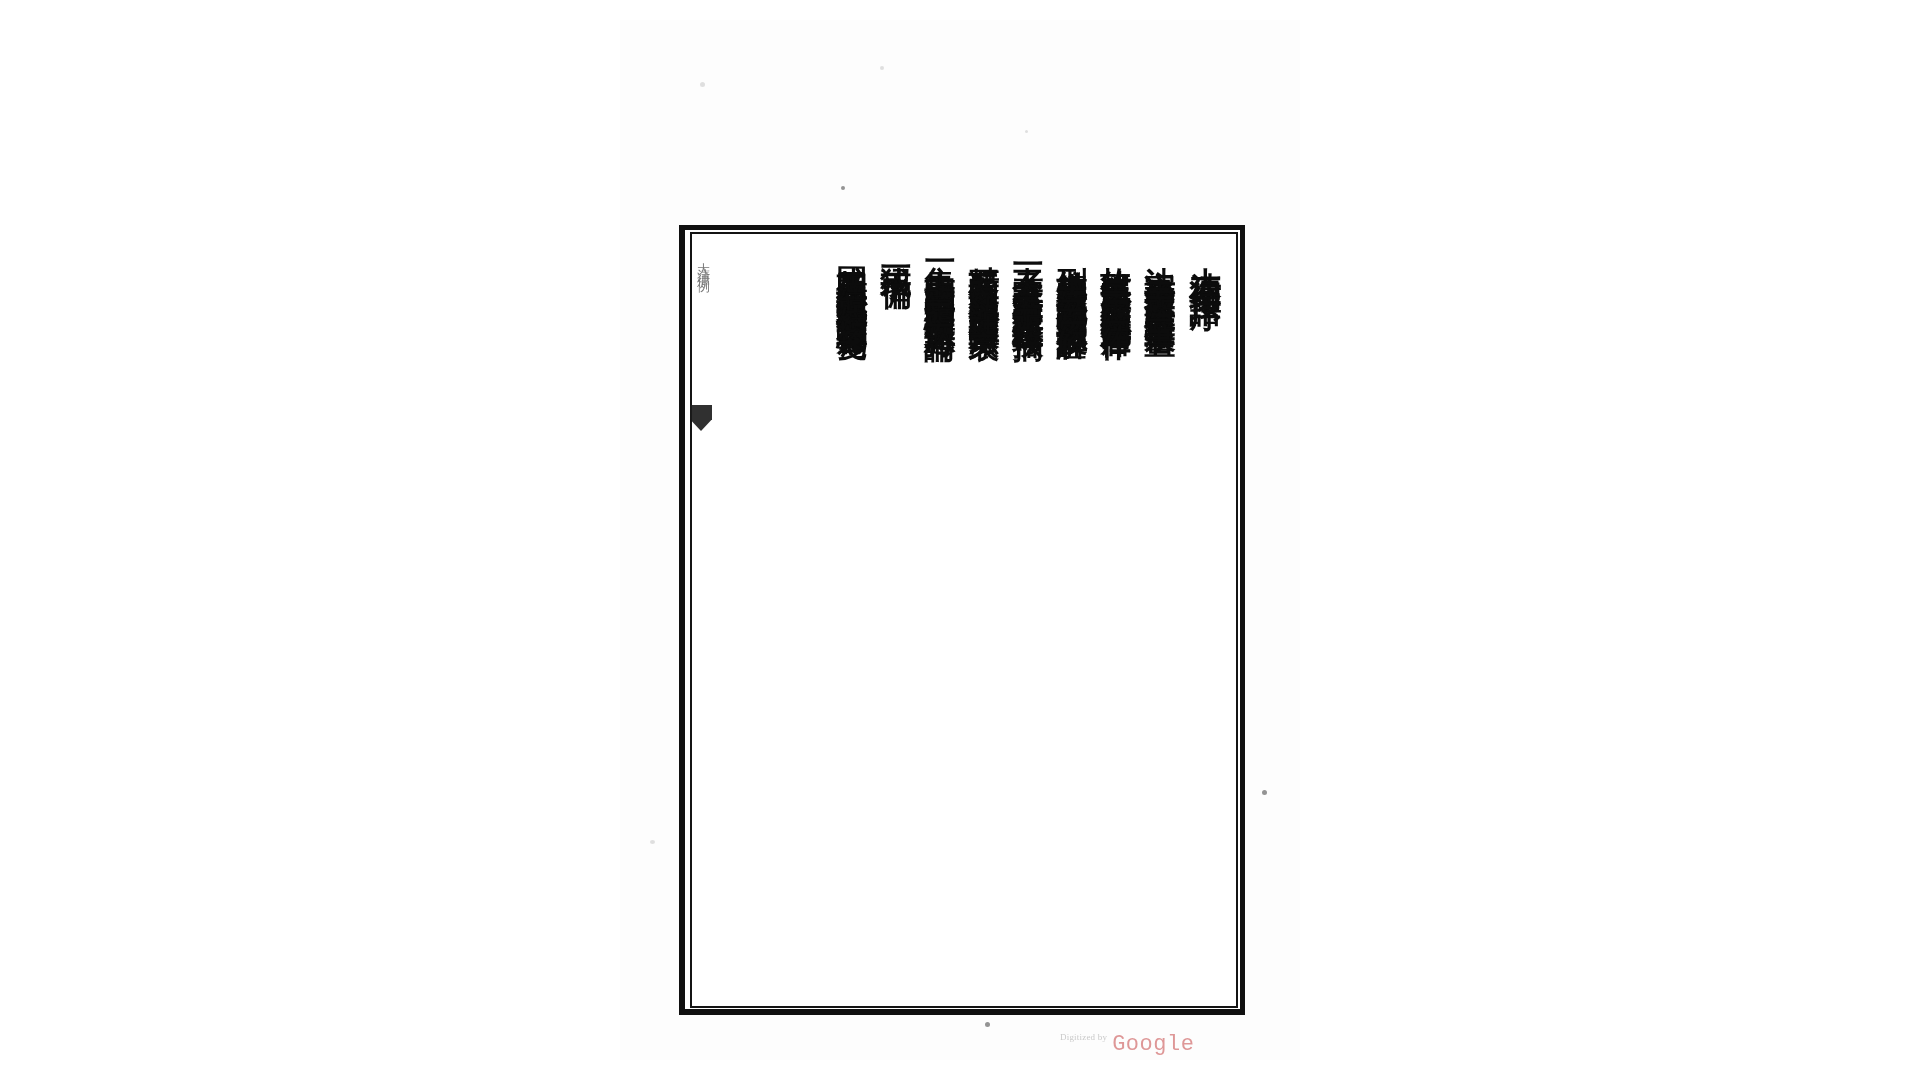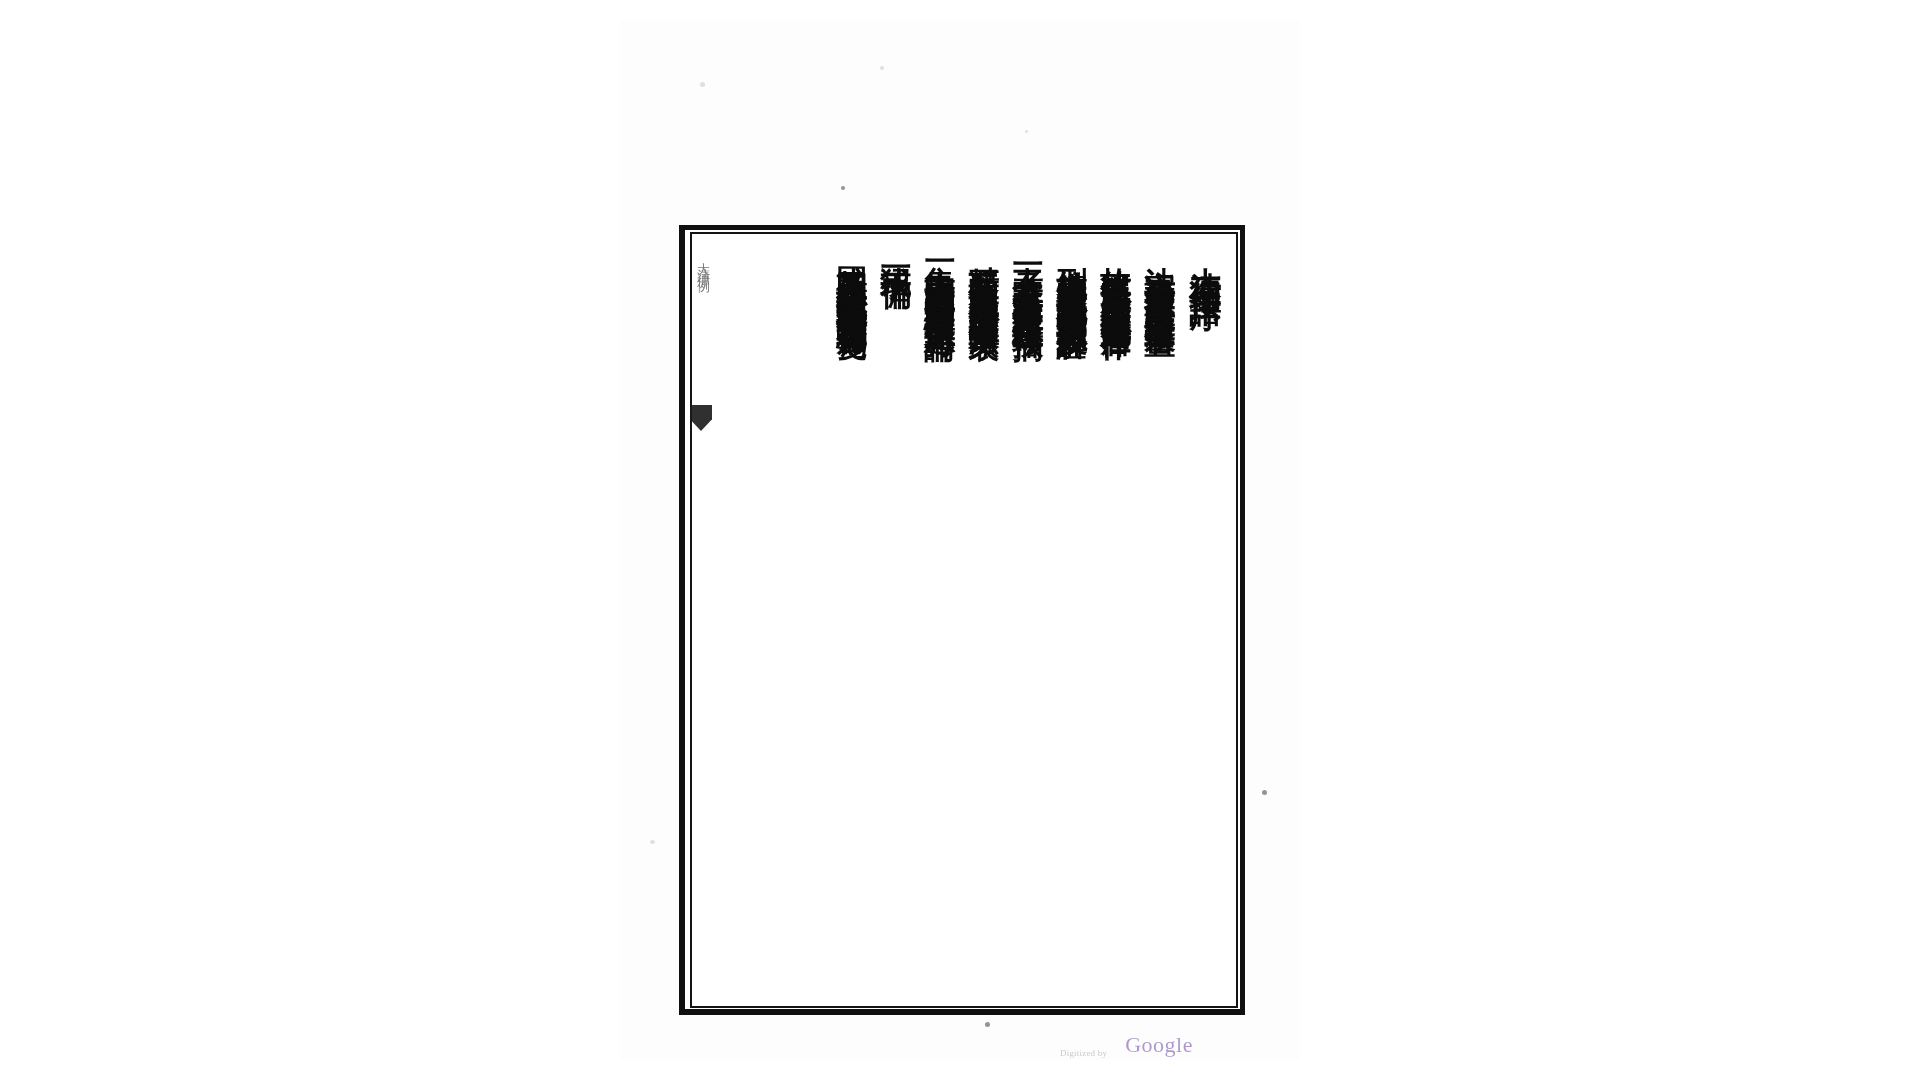--- a/index.html
+++ b/index.html
@@ -134,35 +134,35 @@
     border-radius: 50%;
     opacity: 0.5;
   }
 
   
   .watermark {
     position: absolute;
     left: 1060px;
     top: 1032px;
     display: flex;
-    align-items: flex-end;
-    gap: 18px;
+    align-items: flex-start;
+    gap: 5px;
     opacity: 0.45;
     user-select: none;
   }
   .watermark .digitized {
     font-family: "Liberation Serif", serif;
     font-size: 9px;
     color: #8a8a8a;
     letter-spacing: 0.2px;
   }
   .watermark .google {
-    font-family: Liberation Serif, serif;
+    font-family: Liberation Mono, monospace;
     font-size: 22px;
-    color: #4c1d95;
+    color: #b91c1c;
     letter-spacing: 0.5px;
   }
 
   .page-edge-shadow {
     position: absolute;
     left: 676px;
     top: 222px;
     width: 574px;
     height: 798px;
     box-shadow: 0 0 0 0 rgba(0,0,0,0);

